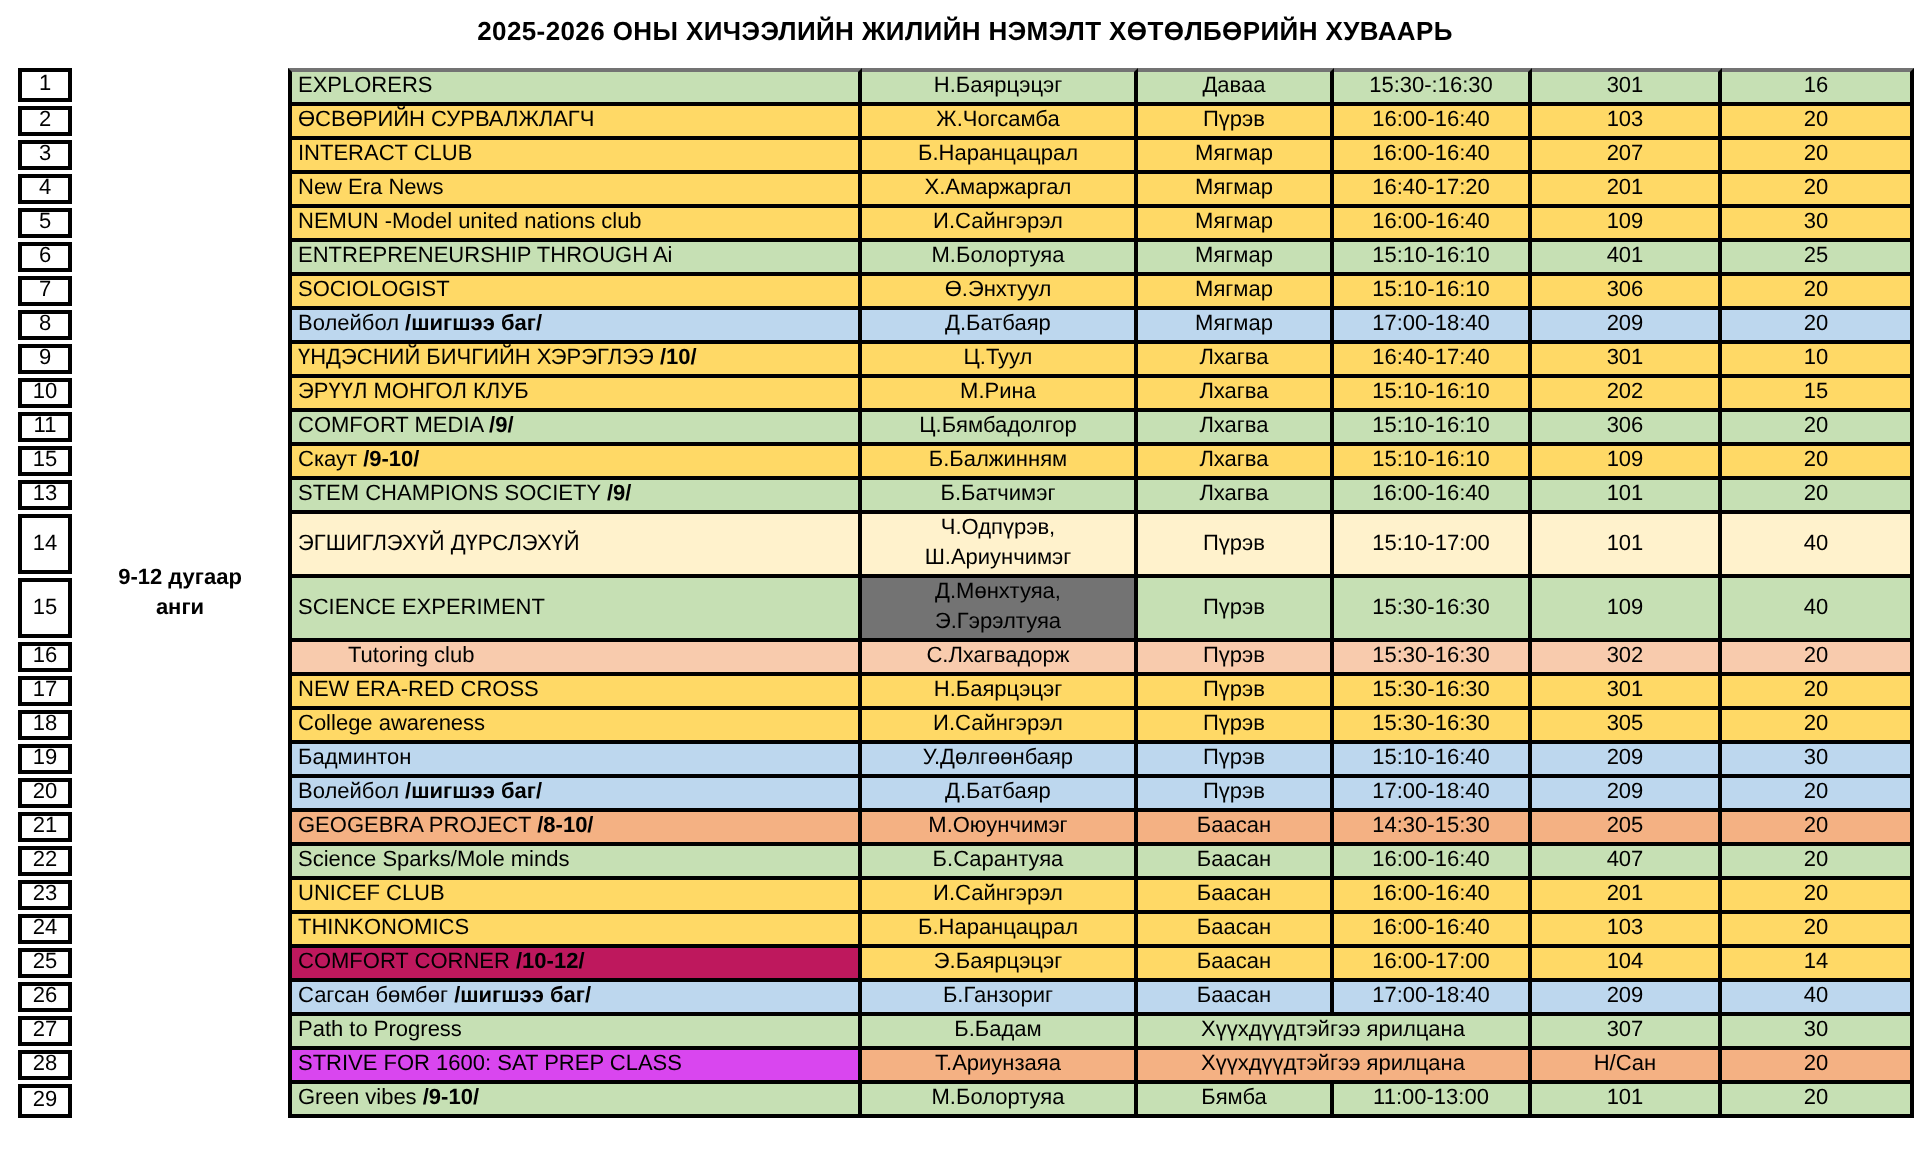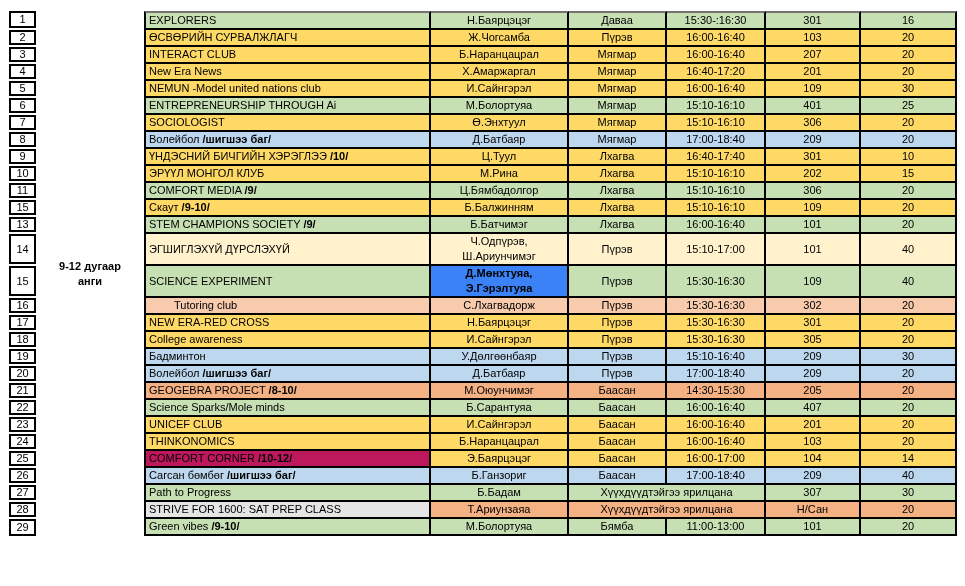--- a/index.html
+++ b/index.html
@@ -31,20 +31,21 @@
   td.g{border-right:2px solid #000;border-bottom:2px solid #000;height:17px;}
   tr.first td.g{border-top:2px solid #737373;}
   td.c-name{text-align:left;padding-left:3px;border-left:2px solid #000;}
   td.c-teacher{white-space:pre-line;}
   .bld{font-weight:bold;}
 </style>
 </head>
 <body>
 
 <div class="page">
+  <div class="title">2025-2026 ОНЫ ХИЧЭЭЛИЙН ЖИЛИЙН НЭМЭЛТ ХӨТӨЛБӨРИЙН ХУВААРЬ</div>
   <table class="sched">
     <colgroup>
       <col style="width:27px">
         <col style="width:108px">
         <col style="width:287px">
         <col style="width:138px">
       <col style="width:98px">
         <col style="width:99px">
         <col style="width:95px">
         <col style="width:96px">
@@ -206,21 +207,21 @@
           <td class="g c-day" style="background: rgb(255, 242, 204);">Пүрэв</td>
           <td class="g c-time" style="background: rgb(255, 242, 204);">15:10-17:00</td>
           <td class="g c-room" style="background: rgb(255, 242, 204);">101</td>
           <td class="g c-count" style="background: rgb(255, 242, 204);">40</td>
         </tr>
         <tr>
           <td class="c-num">
             <div class="numbox">15</div>
           </td>
           <td class="g c-name" style="background: rgb(198, 224, 180);"><span>SCIENCE EXPERIMENT</span><span class="bld"></span></td>
-          <td class="g c-teacher" style="background: #3b82f6; font-weight: bold;">Д.Мөнхтуяа,
+          <td class="g c-teacher" style="background: #737373;">Д.Мөнхтуяа,
 Э.Гэрэлтуяа</td>
           <td class="g c-day" style="background: rgb(198, 224, 180);">Пүрэв</td>
           <td class="g c-time" style="background: rgb(198, 224, 180);">15:30-16:30</td>
           <td class="g c-room" style="background: rgb(198, 224, 180);">109</td>
           <td class="g c-count" style="background: rgb(198, 224, 180);">40</td>
         </tr>
         <tr>
           <td class="c-num">
             <div class="numbox">16</div>
           </td>
@@ -348,21 +349,21 @@
           <td class="g c-name" style="background: rgb(198, 224, 180);"><span>Path to Progress</span><span class="bld"></span></td>
           <td class="g c-teacher" style="background: rgb(198, 224, 180);">Б.Бадам</td>
           <td class="g c-daytime" colspan="2" style="background: rgb(198, 224, 180);">Хүүхдүүдтэйгээ ярилцана</td>
           <td class="g c-room" style="background: rgb(198, 224, 180);">307</td>
           <td class="g c-count" style="background: rgb(198, 224, 180);">30</td>
         </tr>
         <tr>
           <td class="c-num">
             <div class="numbox">28</div>
           </td>
-          <td class="g c-name" style="background: #e5e5e5; margin-top: 20px;"><span>STRIVE FOR 1600: SAT PREP CLASS</span><span class="bld"></span></td>
+          <td class="g c-name" style="background: #d946ef; margin-top: 20px;"><span>STRIVE FOR 1600: SAT PREP CLASS</span><span class="bld"></span></td>
           <td class="g c-teacher" style="background: rgb(244, 177, 131);">Т.Ариунзаяа</td>
           <td class="g c-daytime" colspan="2" style="background: rgb(244, 177, 131);">Хүүхдүүдтэйгээ ярилцана</td>
           <td class="g c-room" style="background: rgb(244, 177, 131);">Н/Сан</td>
           <td class="g c-count" style="background: rgb(244, 177, 131);">20</td>
         </tr>
         <tr>
           <td class="c-num">
             <div class="numbox">29</div>
           </td>
           <td class="g c-name" style="background: rgb(198, 224, 180);"><span>Green vibes </span><span class="bld">/9-10/</span></td>

